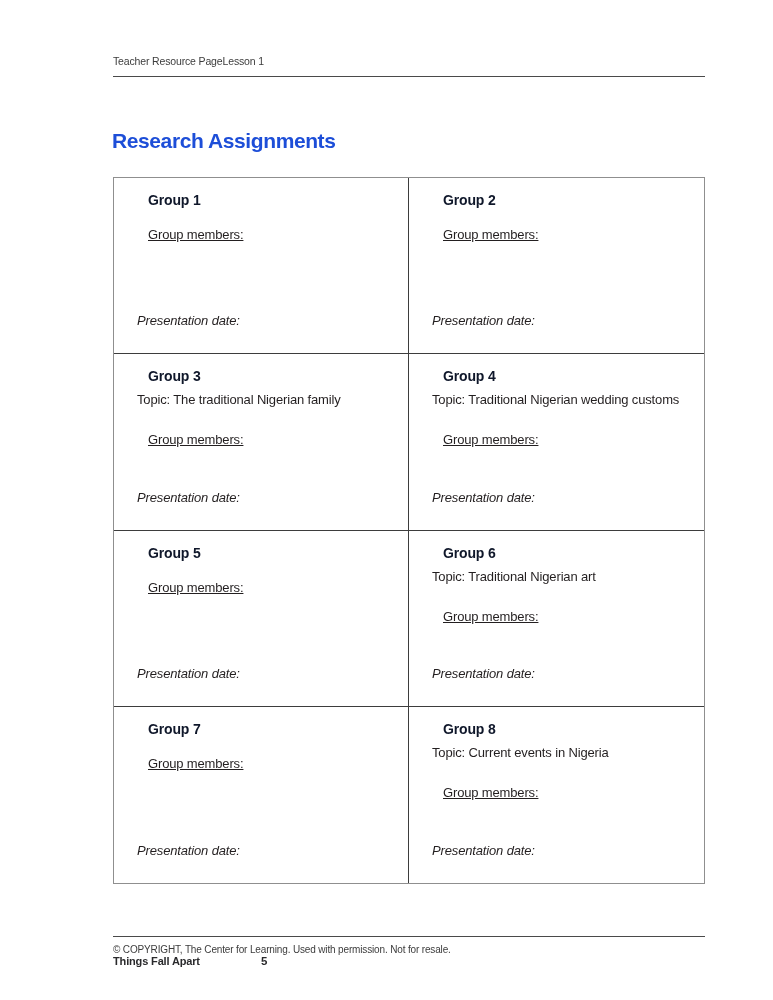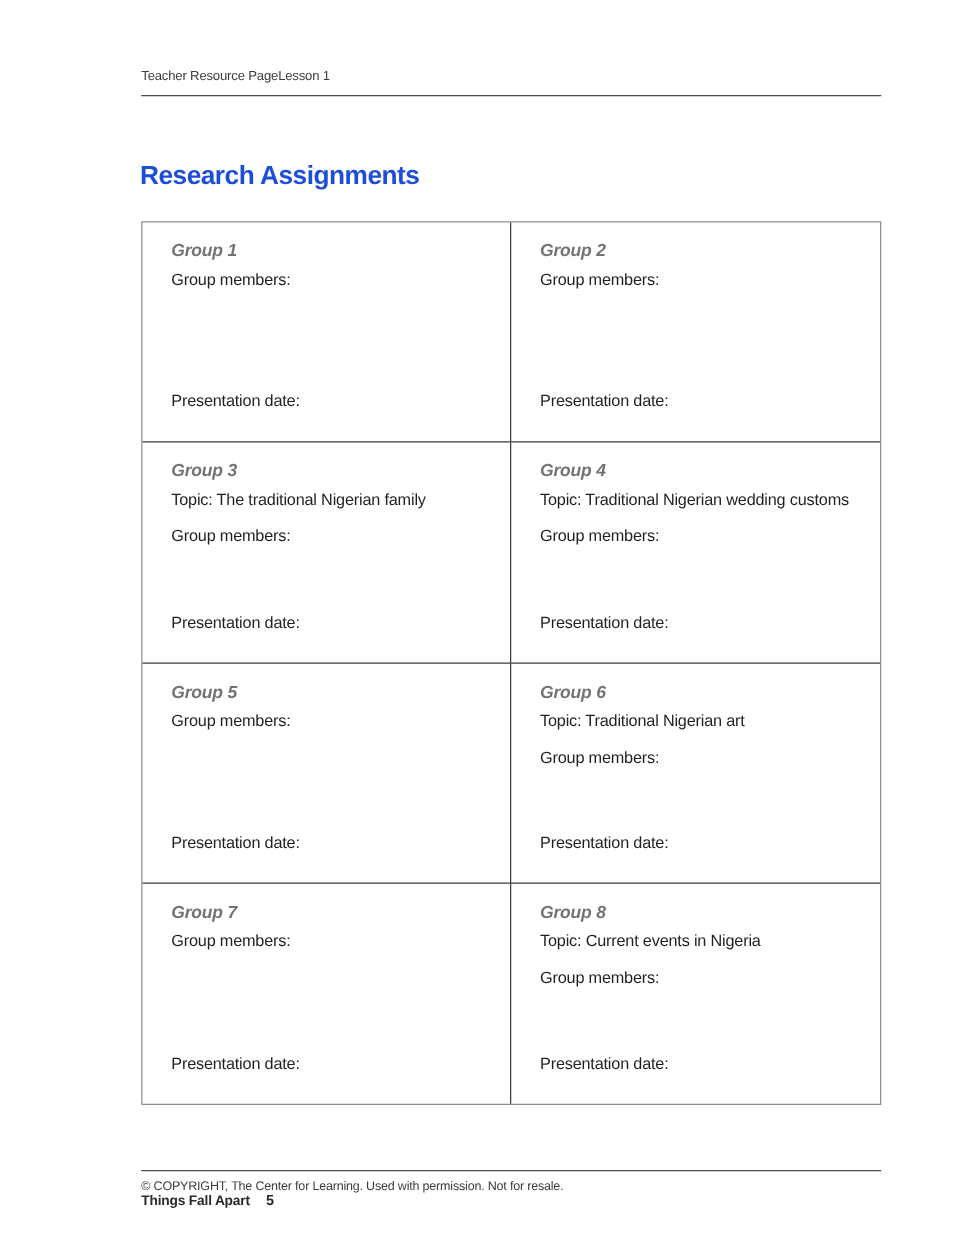--- a/index.html
+++ b/index.html
@@ -62,36 +62,37 @@
   }
   .group-cell:nth-child(odd) {
     border-right: 1.4px solid #3d3d3d;
   }
   .group-cell:not(:nth-last-child(-n+2)) {
     border-bottom: 1.4px solid #3d3d3d;
   }
   .group-name {
     font-size: 14px;
     font-weight: bold;
-    margin: 0 0 8px 0;
-    color: #737373;
-    font-style: italic;
+    margin: 0 0 8px 11px;
+    color: #0f172a;
   }
   .group-topic {
     font-size: 13px;
     margin: 0 0 14px 0;
   }
   .group-members {
     font-size: 13px;
-    margin: 0;
+    margin: 11px;
+    text-decoration: underline;
   }
   .group-date {
     font-size: 13px;
     margin-top: auto;
     margin-bottom: 12px;
+    font-style: italic;
   }
   .footer-rule {
     position: absolute;
     top: 936px;
     left: 113px;
     width: 592px;
     border-top: 1.4px solid #4a4a4a;
   }
   .page-footer {
     position: absolute;
@@ -103,20 +104,21 @@
     align-items: baseline;
     flex-direction: column;
   }
   .footer-copyright {
     font-size: 10px;
     color: #3c3c3c;
   }
   .footer-right {
     display: flex;
     align-items: baseline;
+    gap: 48px;
   }
   .footer-book {
     font-size: 11px;
     font-weight: bold;
     color: #2a2a2c;
   }
   .footer-page-number {
     font-size: 11.5px;
     font-weight: bold;
     margin-left: 13px;

